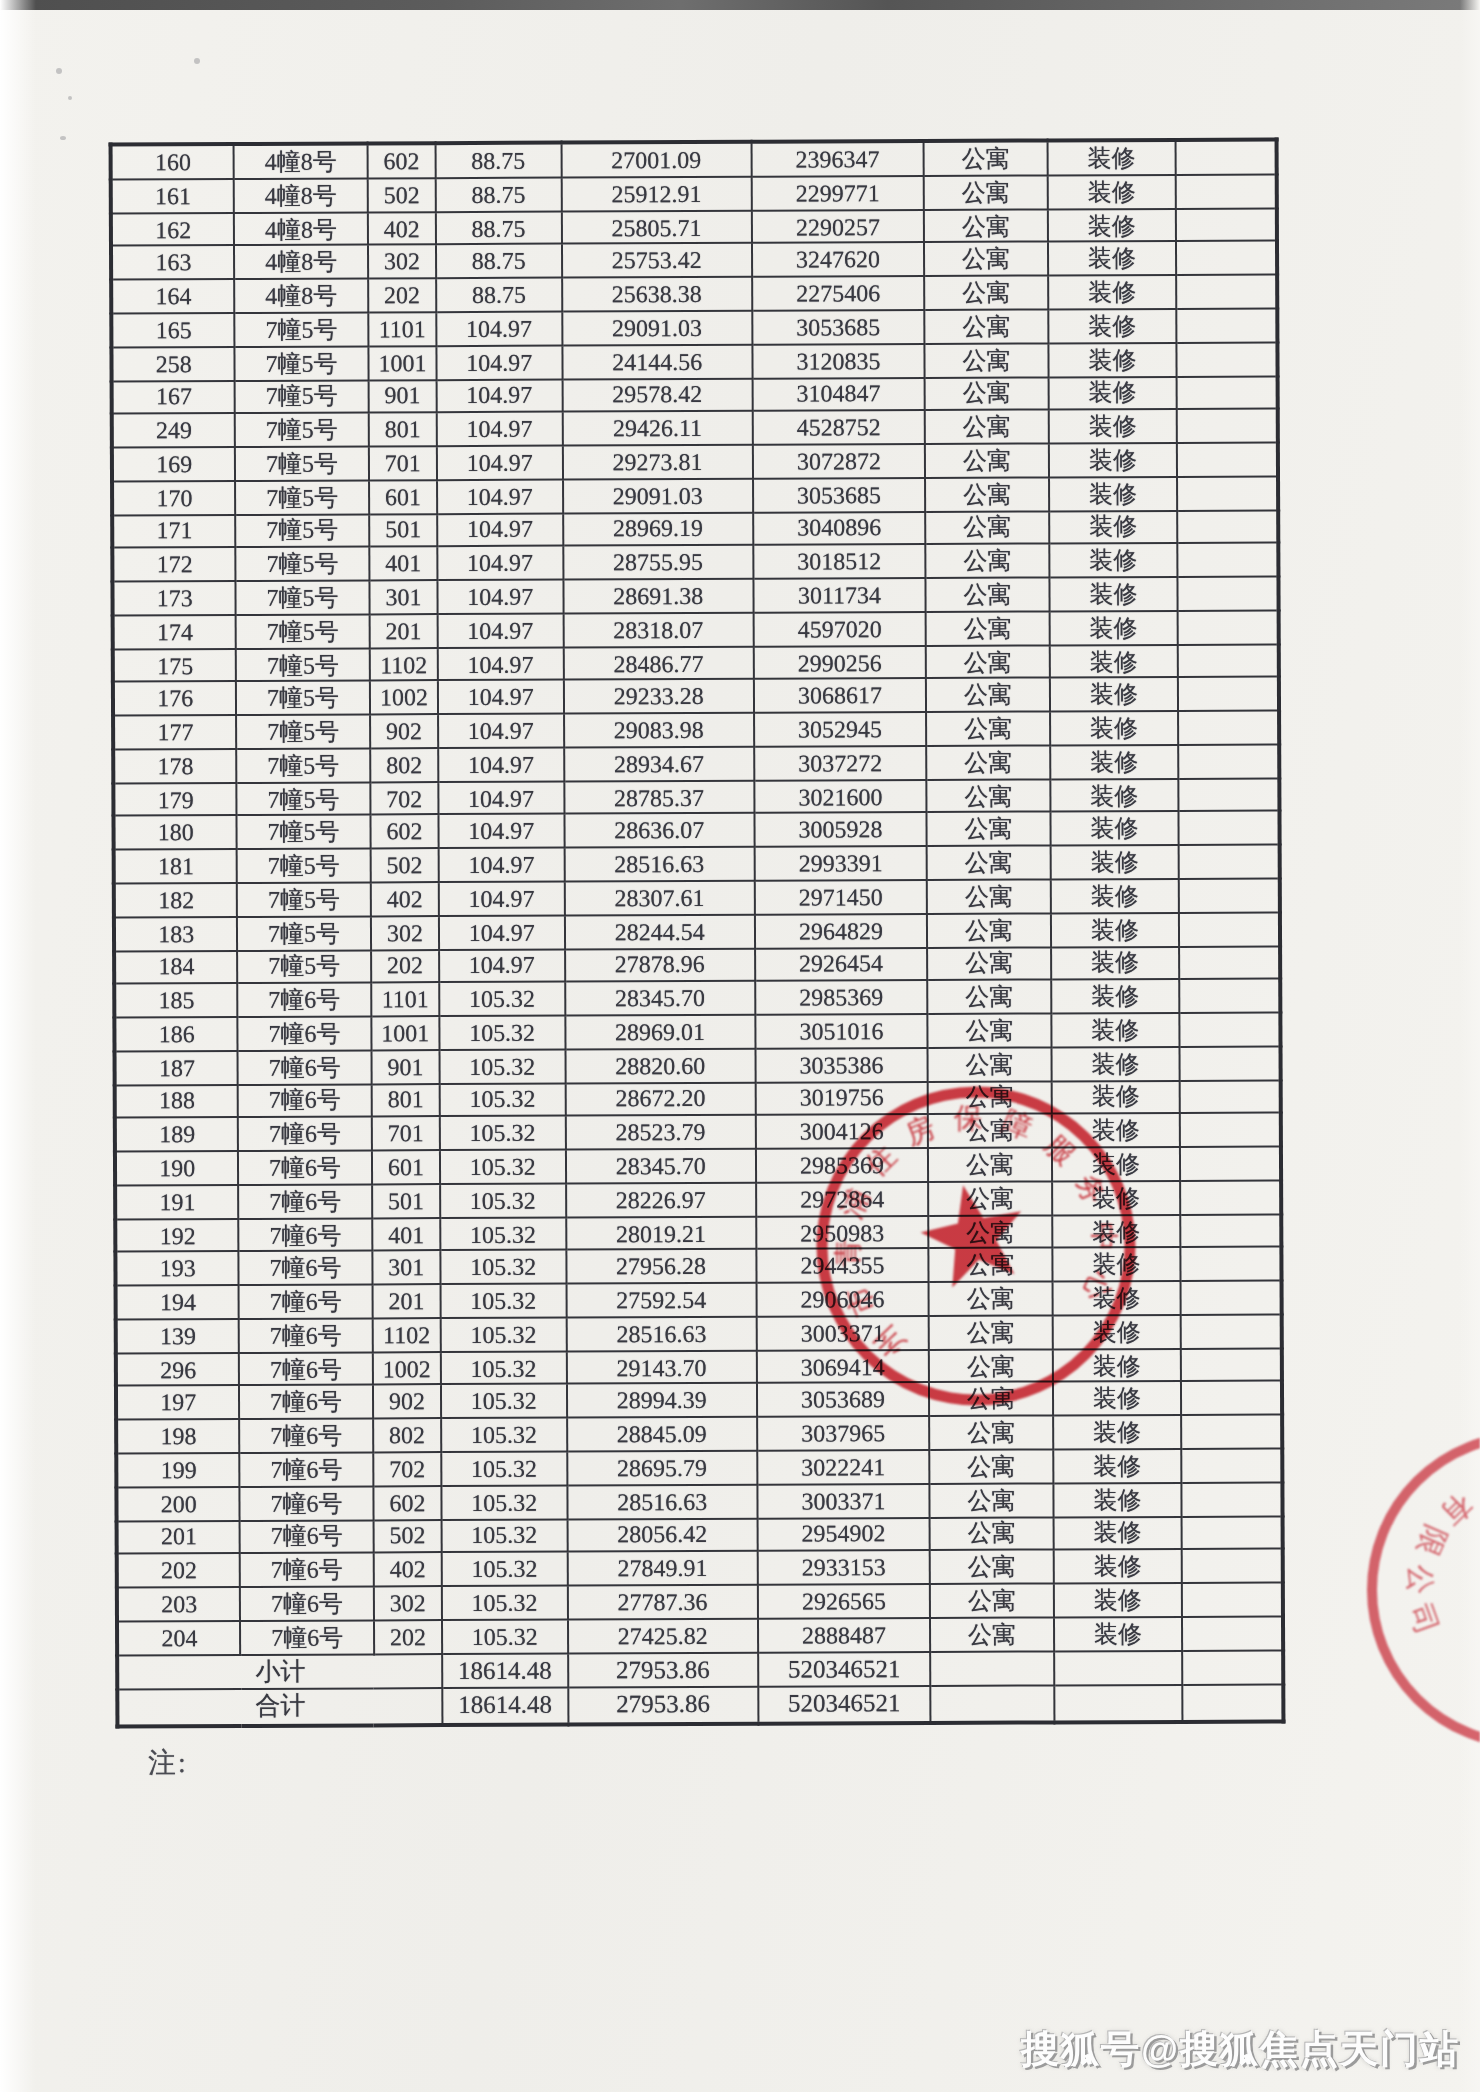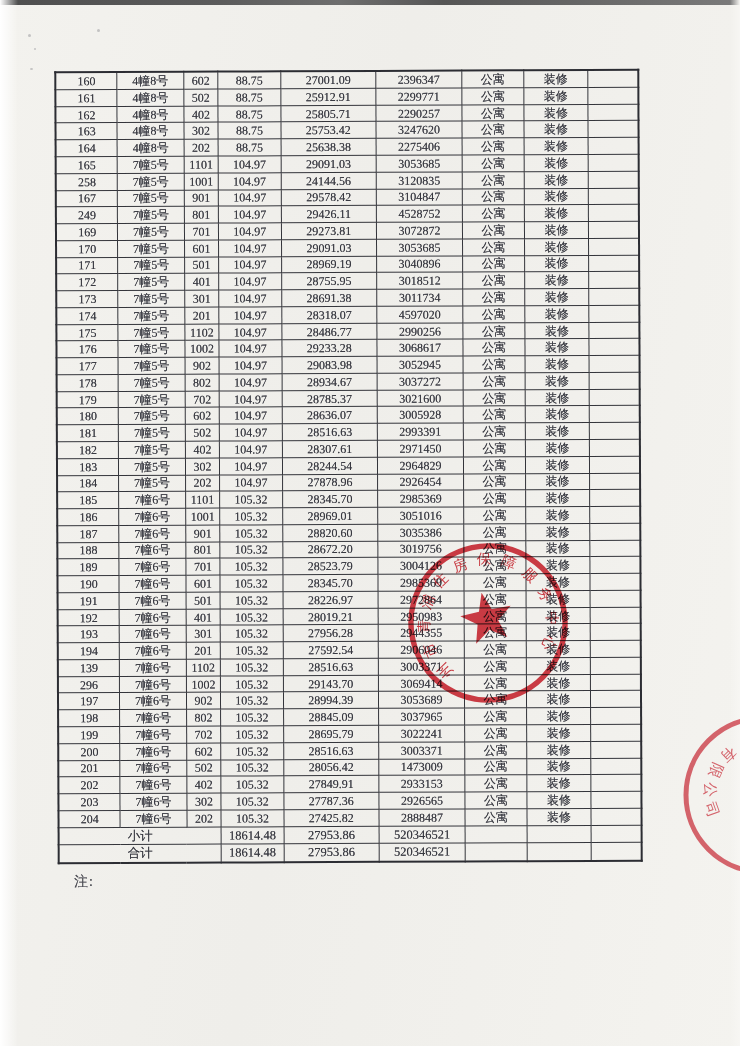--- a/index.html
+++ b/index.html
@@ -543,21 +543,21 @@
             <td data-name="table-cell">公寓</td>
             <td data-name="table-cell">装修</td>
             <td data-name="table-cell"></td>
           </tr>
           <tr data-name="table-row">
             <td data-name="table-cell">201</td>
             <td data-name="table-cell">7幢6号</td>
             <td data-name="table-cell">502</td>
             <td data-name="table-cell">105.32</td>
             <td data-name="table-cell">28056.42</td>
-            <td data-name="table-cell">1473009</td>
+            <td data-name="table-cell">2954902</td>
             <td data-name="table-cell">公寓</td>
             <td data-name="table-cell">装修</td>
             <td data-name="table-cell"></td>
           </tr>
           <tr data-name="table-row">
             <td data-name="table-cell">202</td>
             <td data-name="table-cell">7幢6号</td>
             <td data-name="table-cell">402</td>
             <td data-name="table-cell">105.32</td>
             <td data-name="table-cell">27849.91</td>
@@ -623,13 +623,14 @@
 
   <svg class="stamp-corner" viewBox="0 0 120 220" data-name="company-seal-stamp">
     <circle cx="143" cy="105" r="77" fill="none" stroke="#d6424f" stroke-width="5" data-name="company-seal-arc"></circle>
     <path id="coArc" d="M 143 47 A 58 58 0 0 0 143 163" fill="none"></path>
     <text font-size="15" fill="#d6424f" letter-spacing="7" style="font-family:'Liberation Serif',serif;" data-name="company-seal-text">
       <textPath href="#coArc" startOffset="22">·有限公司</textPath>
     </text>
   </svg>
 
   <div class="note" data-name="note-label">注:</div>
+  <div class="watermark" data-name="watermark-text">搜狐号@搜狐焦点天门站</div>
 </div>
 
 </body></html>

